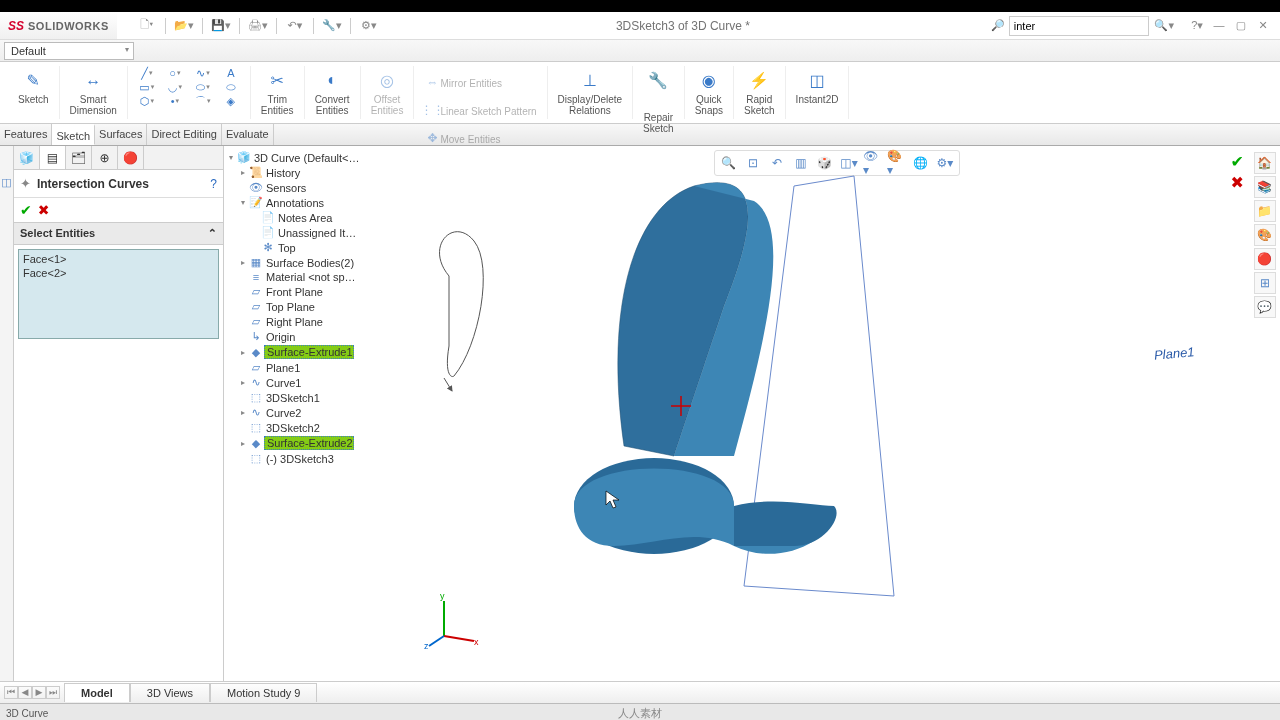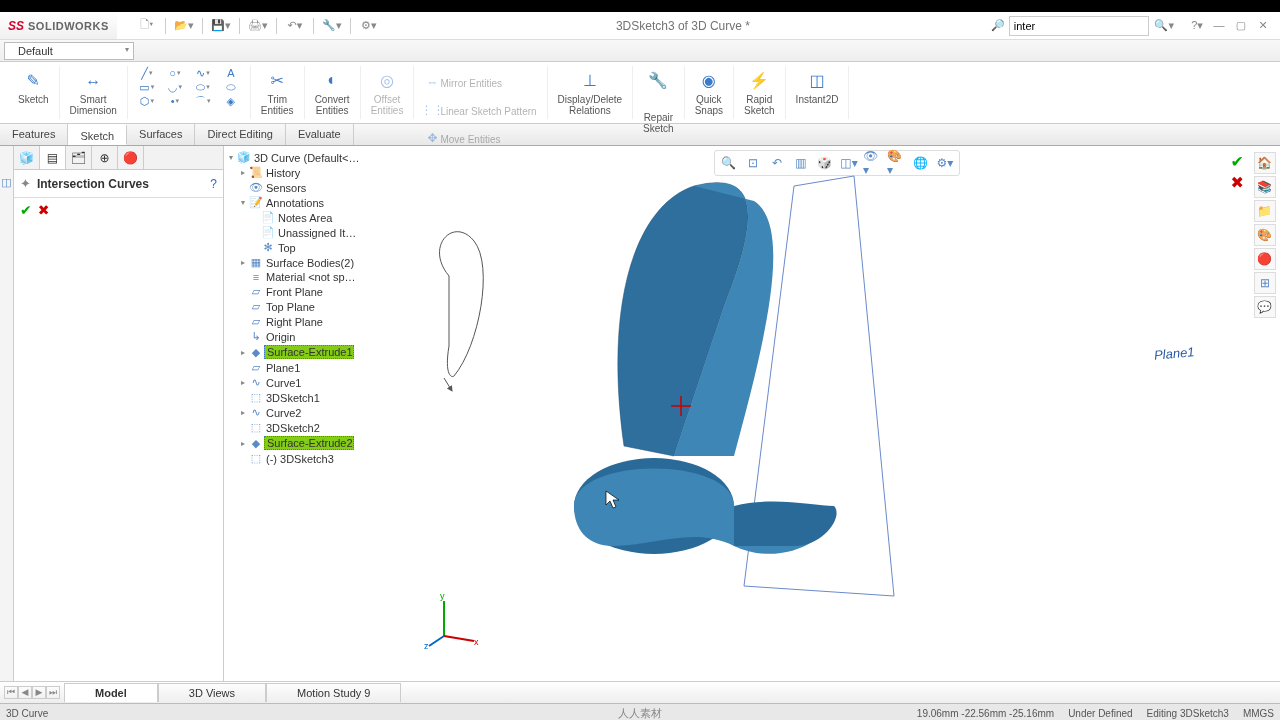--- a/index.html
+++ b/index.html
@@ -17,37 +17,37 @@
 .quick-access { display: flex; gap: 4px; padding-left: 20px; align-items: center; }
 .qa-btn { width: 20px; height: 20px; display: flex; align-items: center; justify-content: center; cursor: pointer; color: #888; }
 .qa-sep { width: 1px; height: 16px; background: #ccc; margin: 0 4px; }
 .title-center { flex: 1; text-align: center; color: #737373; font-size: 12px; }
 .titlebar .search { width: 140px; height: 20px; border: 1px solid #ccc; padding: 0 4px; font-size: 11px; }
 .win-controls { display: flex; gap: 4px; padding: 0 8px; }
 .win-controls span { width: 18px; text-align: center; color: #888; cursor: pointer; }
 
 
 .default-row { height: 22px; background: linear-gradient(#f8f8f8,#eee); border-bottom: 1px solid #ccc; display: flex; align-items: center; }
-.default-row .combo { border: 1px solid #bbb; background: #fff; padding: 2px 20px 2px 13px; margin-left: 4px; font-size: 11px; position: relative; width: 130px; }
+.default-row .combo { border: 1px solid #bbb; background: #fff; padding: 2px 20px 2px 6px; margin-left: 4px; font-size: 11px; position: relative; width: 130px; }
 .default-row .combo::after { content: '▾'; position: absolute; right: 4px; color: #888; font-size: 8px; }
 
 
 .ribbon { height: 62px; background: #fff; border-bottom: 1px solid #ccc; display: flex; padding: 4px 8px; }
 .ribbon-group { display: flex; flex-direction: column; align-items: center; padding: 0 6px; border-right: 1px solid #eee; }
 .rb-btn { display: flex; flex-direction: column; align-items: center; padding: 2px 4px; cursor: pointer; }
 .rb-btn .ic { width: 24px; height: 24px; display: flex; align-items: center; justify-content: center; font-size: 16px; color: #3a7ac8; }
 .rb-btn .lbl { font-size: 10px; color: #555; text-align: center; line-height: 11px; margin-top: 2px; }
 .rb-btn.disabled { opacity: 0.45; }
 .rb-row { display: flex; gap: 2px; }
 .rb-mini { width: 26px; height: 14px; display: flex; align-items: center; justify-content: center; font-size: 11px; color: #3a7ac8; cursor: pointer; }
 .rb-mini .dd { font-size: 7px; color: #888; margin-left: 1px; }
 
 
 .tabs-row { display: flex; height: 22px; background: linear-gradient(#f8f8f8,#e8e8e8); border-bottom: 1px solid #aaa; }
-.tab { padding: 4px 12px; border-right: 1px solid #ccc; font-size: 11px; color: #444; cursor: pointer; }
+.tab { padding: 4px 4px; border-right: 1px solid #ccc; font-size: 11px; color: #444; cursor: pointer; }
 .tab.active { background: #fff; border-top: 2px solid #fff; border-bottom: 1px solid #fff; font-weight: 500; }
 
 
 .main { display: flex; height: 535px; position: relative; }
 
 
 .prop-panel { width: 210px; background: #fff; border-right: 1px solid #ccc; display: flex; flex-direction: column; }
 .prop-tabs { display: flex; height: 24px; border-bottom: 1px solid #ccc; background: #f2f2f2; }
 .prop-tabs .pt { width: 26px; display: flex; align-items: center; justify-content: center; border-right: 1px solid #ccc; font-size: 12px; cursor: pointer; }
 .prop-tabs .pt.active { background: #fff; }
@@ -78,21 +78,21 @@
 .side-toolbar { position: absolute; right: 4px; top: 6px; display: flex; flex-direction: column; gap: 2px; }
 .st-btn { width: 22px; height: 22px; border: 1px solid #ddd; background: #f8f8f8; display: flex; align-items: center; justify-content: center; font-size: 12px; color: #5a8ac8; cursor: pointer; }
 .triad { position: absolute; bottom: 30px; left: 30px; }
 
 .plane-label { position: absolute; top: 200px; left: 760px; color: #2a5aa8; font-size: 13px; font-style: italic; transform: rotate(-5deg); }
 
 
 .bottom-tabs { height: 22px; background: linear-gradient(#fff,#eee); border-top: 1px solid #ccc; display: flex; align-items: center; font-size: 11px; }
 .bt-nav { display: flex; padding: 0 4px; }
 .bt-nav span { width: 14px; text-align: center; color: #888; cursor: pointer; border: 1px solid #ccc; font-size: 9px; }
-.btab { padding: 3px 30px; border: 1px solid #ccc; border-bottom: none; cursor: pointer; }
+.btab { padding: 3px 16px; border: 1px solid #ccc; border-bottom: none; cursor: pointer; }
 .btab.active { background: #fff; font-weight: bold; }
 
 
 .statusbar { height: 20px; background: #e8e8e8; border-top: 1px solid #bbb; display: flex; align-items: center; font-size: 10px; color: #555; padding: 0 6px; }
 .statusbar .sb-left { flex: 0 0 200px; }
 .statusbar .sb-center-text { position: absolute; left: 50%; transform: translateX(-50%); color: #888; font-size: 11px; }
 .statusbar .sb-right { margin-left: auto; display: flex; gap: 14px; }
 </style>
 </head>
 <body>
@@ -263,20 +263,28 @@
       <div class="pt">🔴</div>
     </div>
     <div class="prop-header">
       <span class="gear">✦</span>
       <span class="ttl">Intersection Curves</span>
       <span class="help">?</span>
     </div>
     <div class="prop-confirm">
       <span class="ok">✔</span>
       <span class="cancel">✖</span>
+    </div>
+    <div class="prop-section-head">
+      <span>Select Entities</span>
+      <span>⌃</span>
+    </div>
+    <div class="selection-box">
+      <div class="sel-item">Face&lt;1&gt;</div>
+      <div class="sel-item">Face&lt;2&gt;</div>
     </div>
   </div>
 
   <div class="tree">
     <div class="node">
         <span class="exp">▾</span>
         <span class="ic">🧊</span>
         <span class="nlabel">3D Curve  (Default&lt;…</span>
       </div>
     <div class="node">
@@ -461,19 +469,13 @@
     <span>⏭</span>
   </div>
   <div class="btab active">Model</div>
   <div class="btab">3D Views</div>
   <div class="btab">Motion Study 9</div>
 </div>
 
 <div class="statusbar">
   <span class="sb-left">3D Curve</span>
   <span class="sb-center-text">人人素材</span>
-  <div class="sb-right">
-    <span>19.06mm     -22.56mm -25.16mm</span>
-    <span>Under Defined</span>
-    <span>Editing 3DSketch3</span>
-    <span>MMGS</span>
-  </div>
 </div>
 
 </body></html>

